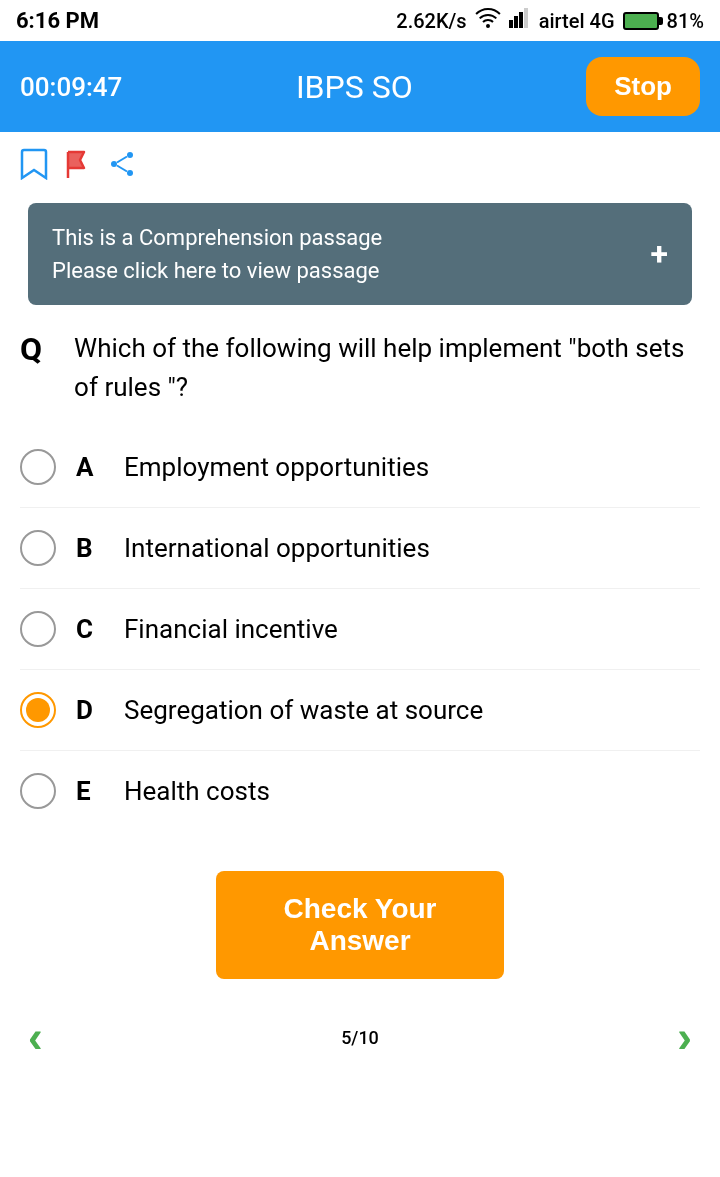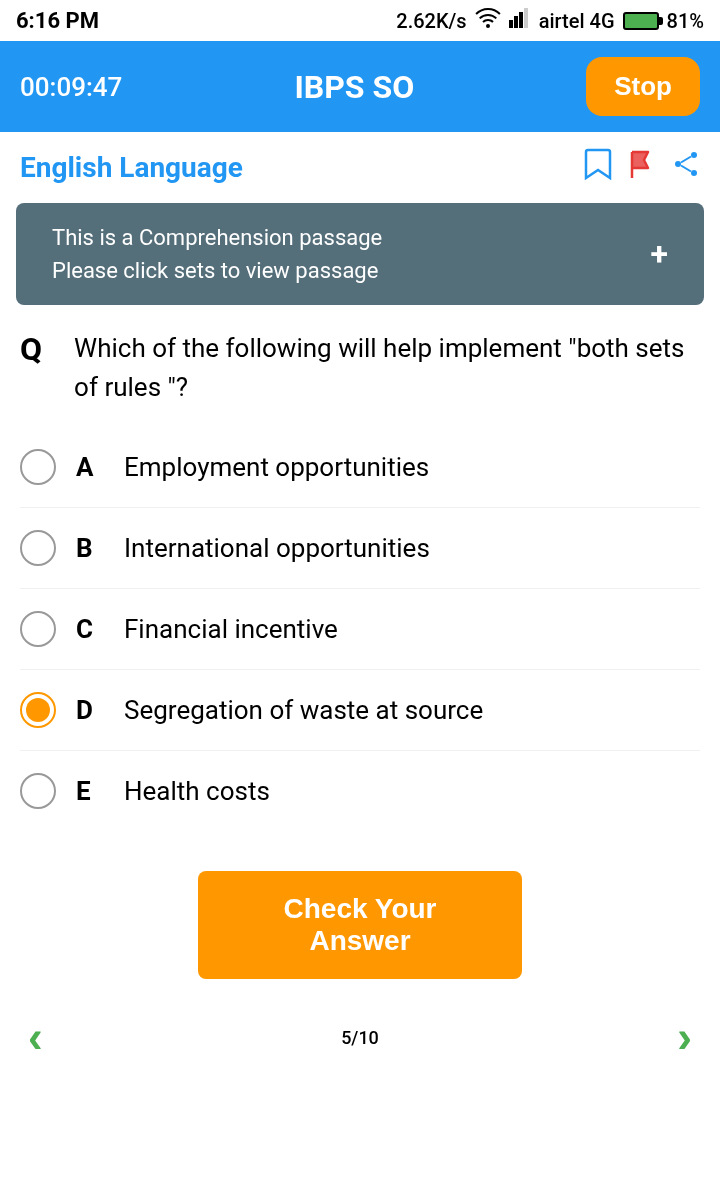--- a/index.html
+++ b/index.html
@@ -49,21 +49,21 @@
       padding: 16px 20px;
       color: #fff;
     }
     .header-timer {
       font-size: 26px;
       font-weight: 500;
       color: #fff;
     }
     .header-title {
       font-size: 32px;
-      font-weight: 700;
+      font-weight: 400;
       color: #fff;
     }
     .stop-button {
       background: #ff9800;
       color: #fff;
       border: none;
       border-radius: 16px;
       padding: 14px 28px;
       font-size: 26px;
       font-weight: 700;
@@ -91,26 +91,26 @@
     .icon-btn {
       cursor: pointer;
       font-size: 28px;
       color: #2196f3;
     }
     .icon-flag { color: #e53935; }
 
     
     .passage-banner {
       background: #546e7a;
-      margin: 0 16px;
+      margin: 0 28px;
       border-radius: 8px;
       display: flex;
       justify-content: space-between;
       align-items: center;
-      padding: 18px 36px;
+      padding: 18px 24px;
       cursor: pointer;
     }
     .passage-text {
       color: #fff;
       font-size: 22px;
       line-height: 1.5;
     }
     .passage-plus {
       color: #fff;
       font-size: 32px;
@@ -196,21 +196,21 @@
     }
     .check-answer-btn {
       background: #ff9800;
       color: #fff;
       border: none;
       border-radius: 8px;
       padding: 22px 60px;
       font-size: 28px;
       font-weight: 700;
       cursor: pointer;
-      width: 324px;
+      width: 288px;
       text-align: center;
     }
 
     
     .nav-section {
       display: flex;
       justify-content: space-between;
       align-items: center;
       padding: 16px 28px 24px 28px;
     }
@@ -255,21 +255,20 @@
   </div>
 </div>
 
 <div class="header">
   <span class="header-timer">00:09:47</span>
   <span class="header-title">IBPS SO</span>
   <button class="stop-button">Stop</button>
 </div>
 
 <div class="section-header">
-  <span class="section-title">English Language</span>
   <div class="section-icons">
     <span class="icon-btn">
       <svg width="28" height="32" viewBox="0 0 28 32" fill="none">
         <path d="M4 2h20a2 2 0 0 1 2 2v26l-12-8-12 8V4a2 2 0 0 1 2-2z" stroke="#2196f3" stroke-width="2.5" fill="none"></path>
       </svg>
     </span>
     <span class="icon-btn icon-flag">
       <svg width="28" height="28" viewBox="0 0 28 28">
         <path d="M4 2v26M4 2h16l-4 8 4 8H4" stroke="#e53935" stroke-width="2.5" fill="#e53935" fill-opacity="0.8" stroke-linejoin="round"></path>
       </svg>
@@ -282,21 +281,21 @@
         <line x1="9" y1="12.5" x2="19" y2="6.5" stroke="#2196f3" stroke-width="2"></line>
         <line x1="9" y1="15.5" x2="19" y2="21.5" stroke="#2196f3" stroke-width="2"></line>
       </svg>
     </span>
   </div>
 </div>
 
 <div class="passage-banner">
   <div>
     <div class="passage-text">This is a Comprehension passage</div>
-    <div class="passage-text">Please click sets to view passage</div>
+    <div class="passage-text">Please click here to view passage</div>
   </div>
   <span class="passage-plus">+</span>
 </div>
 
 <div class="question-section">
   <div class="question-row">
     <span class="q-label">Q</span>
     <span class="question-text">Which of the following will help implement "both sets of rules "?</span>
   </div>
 </div>

